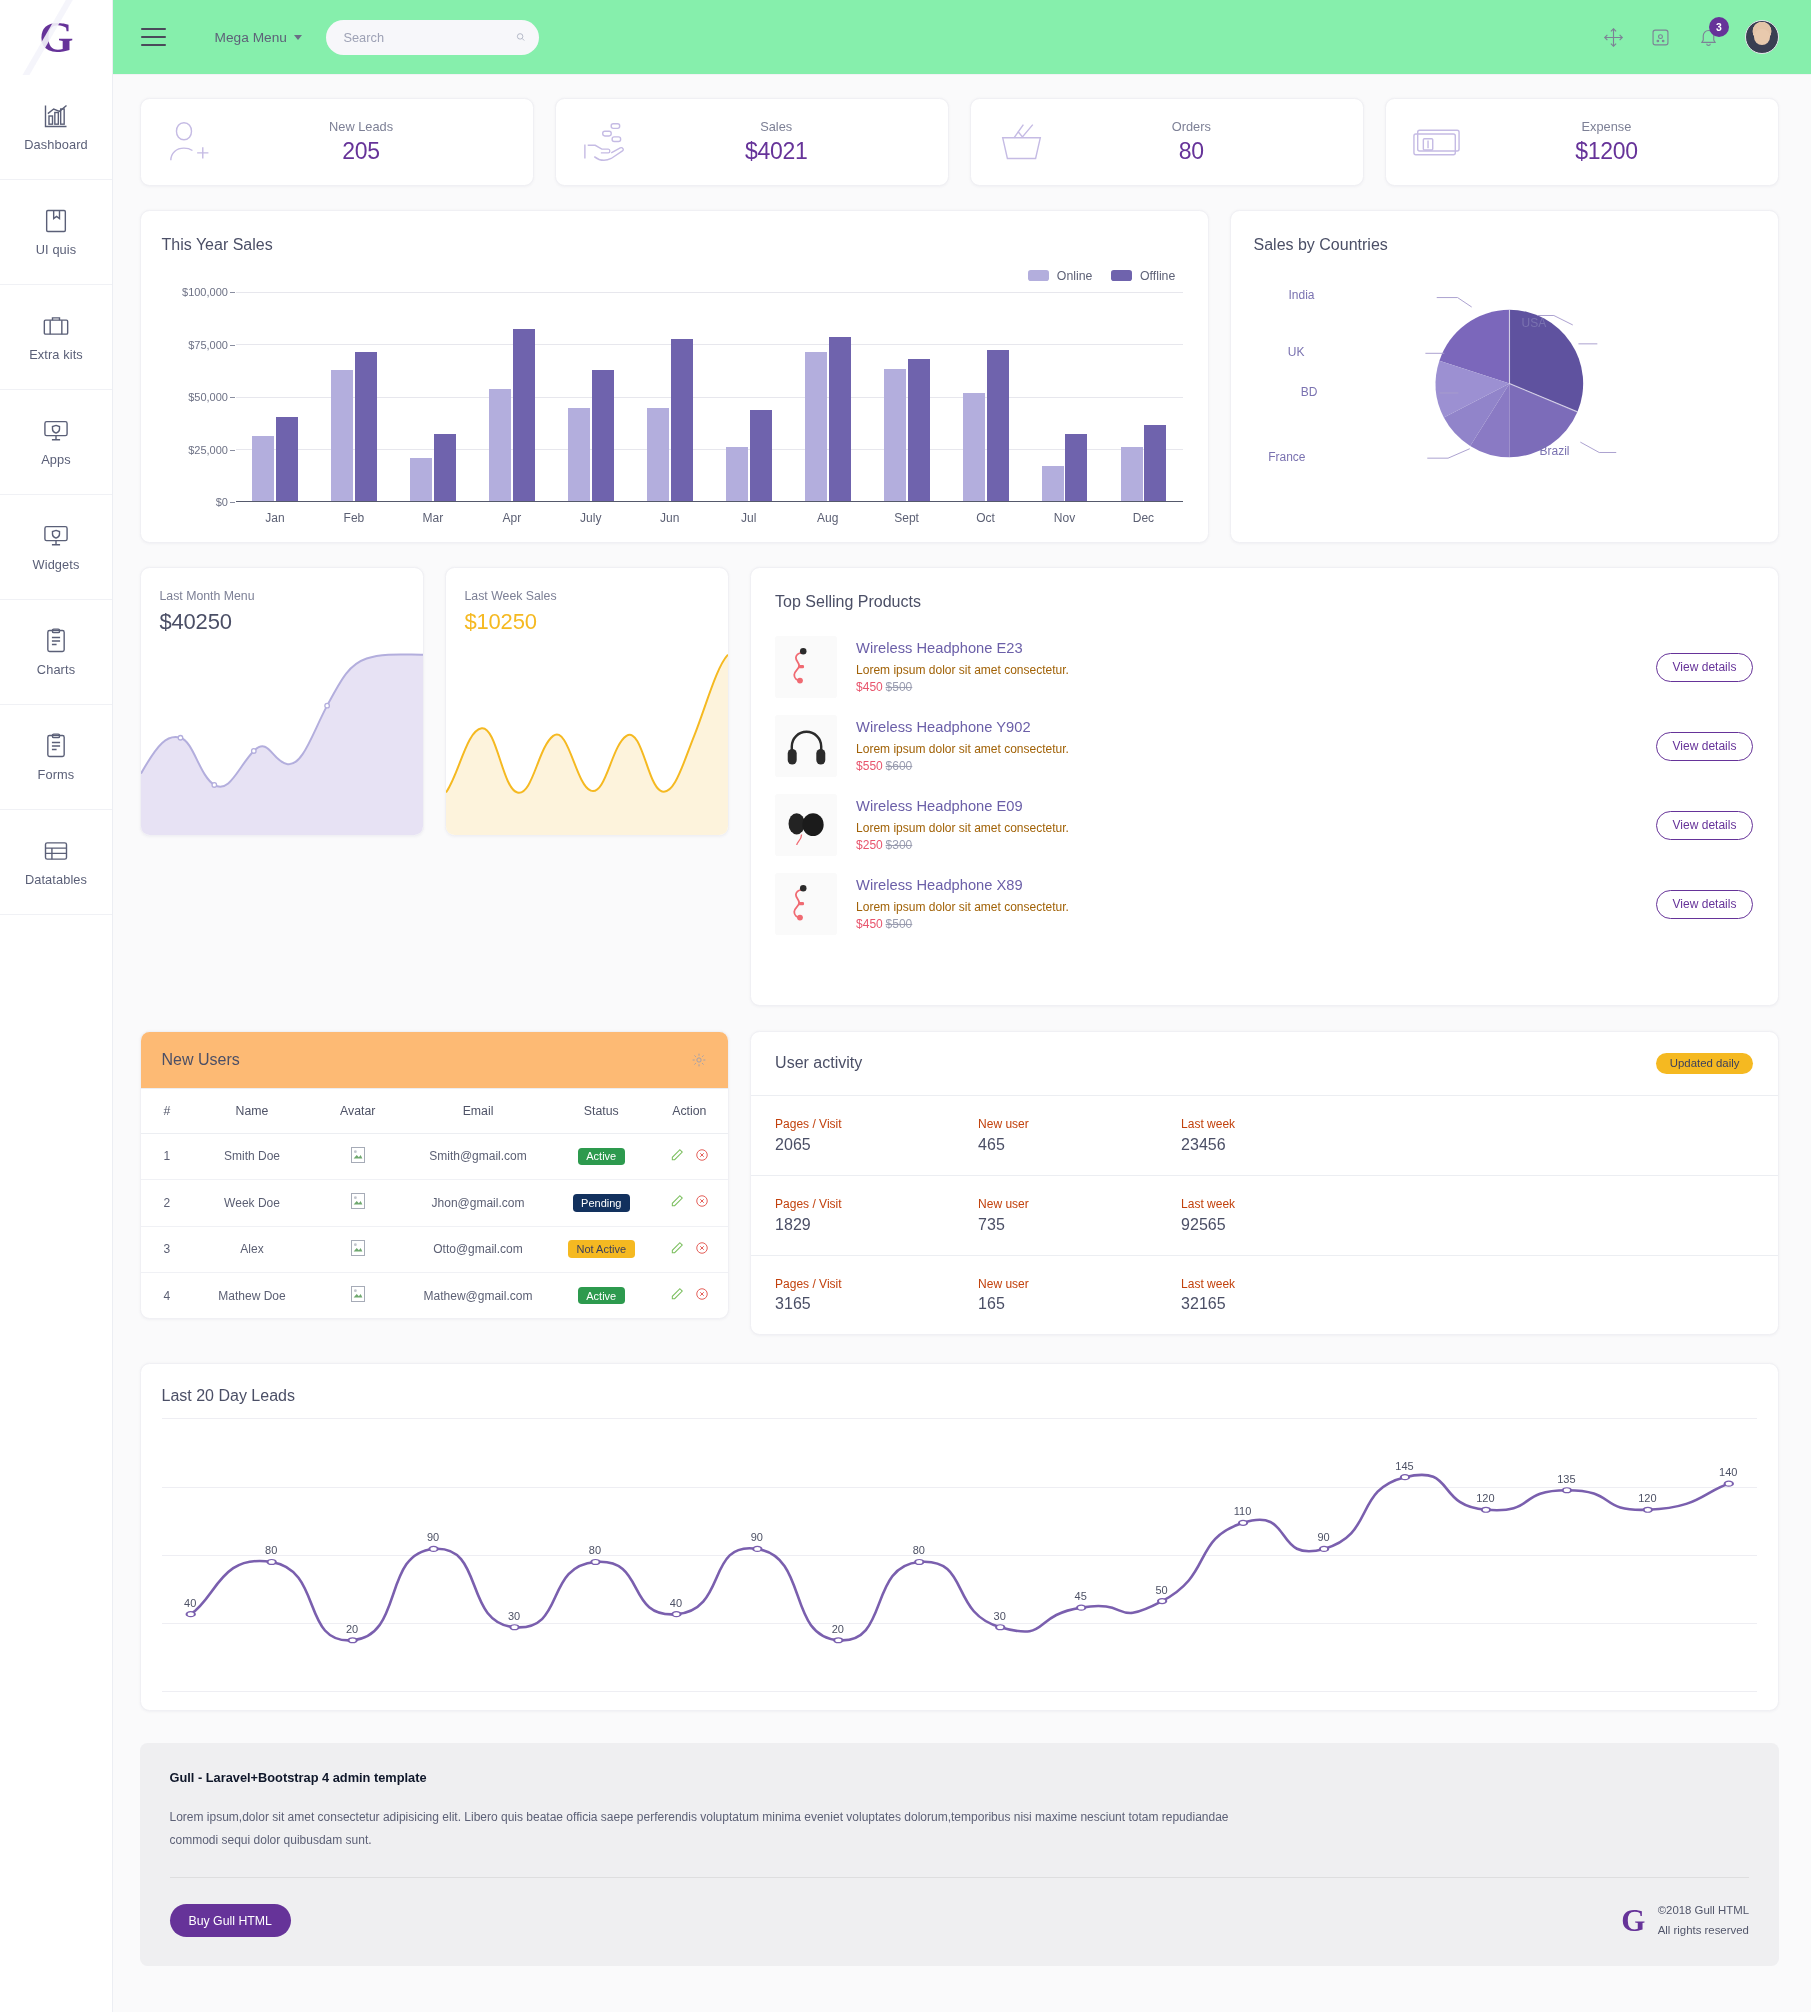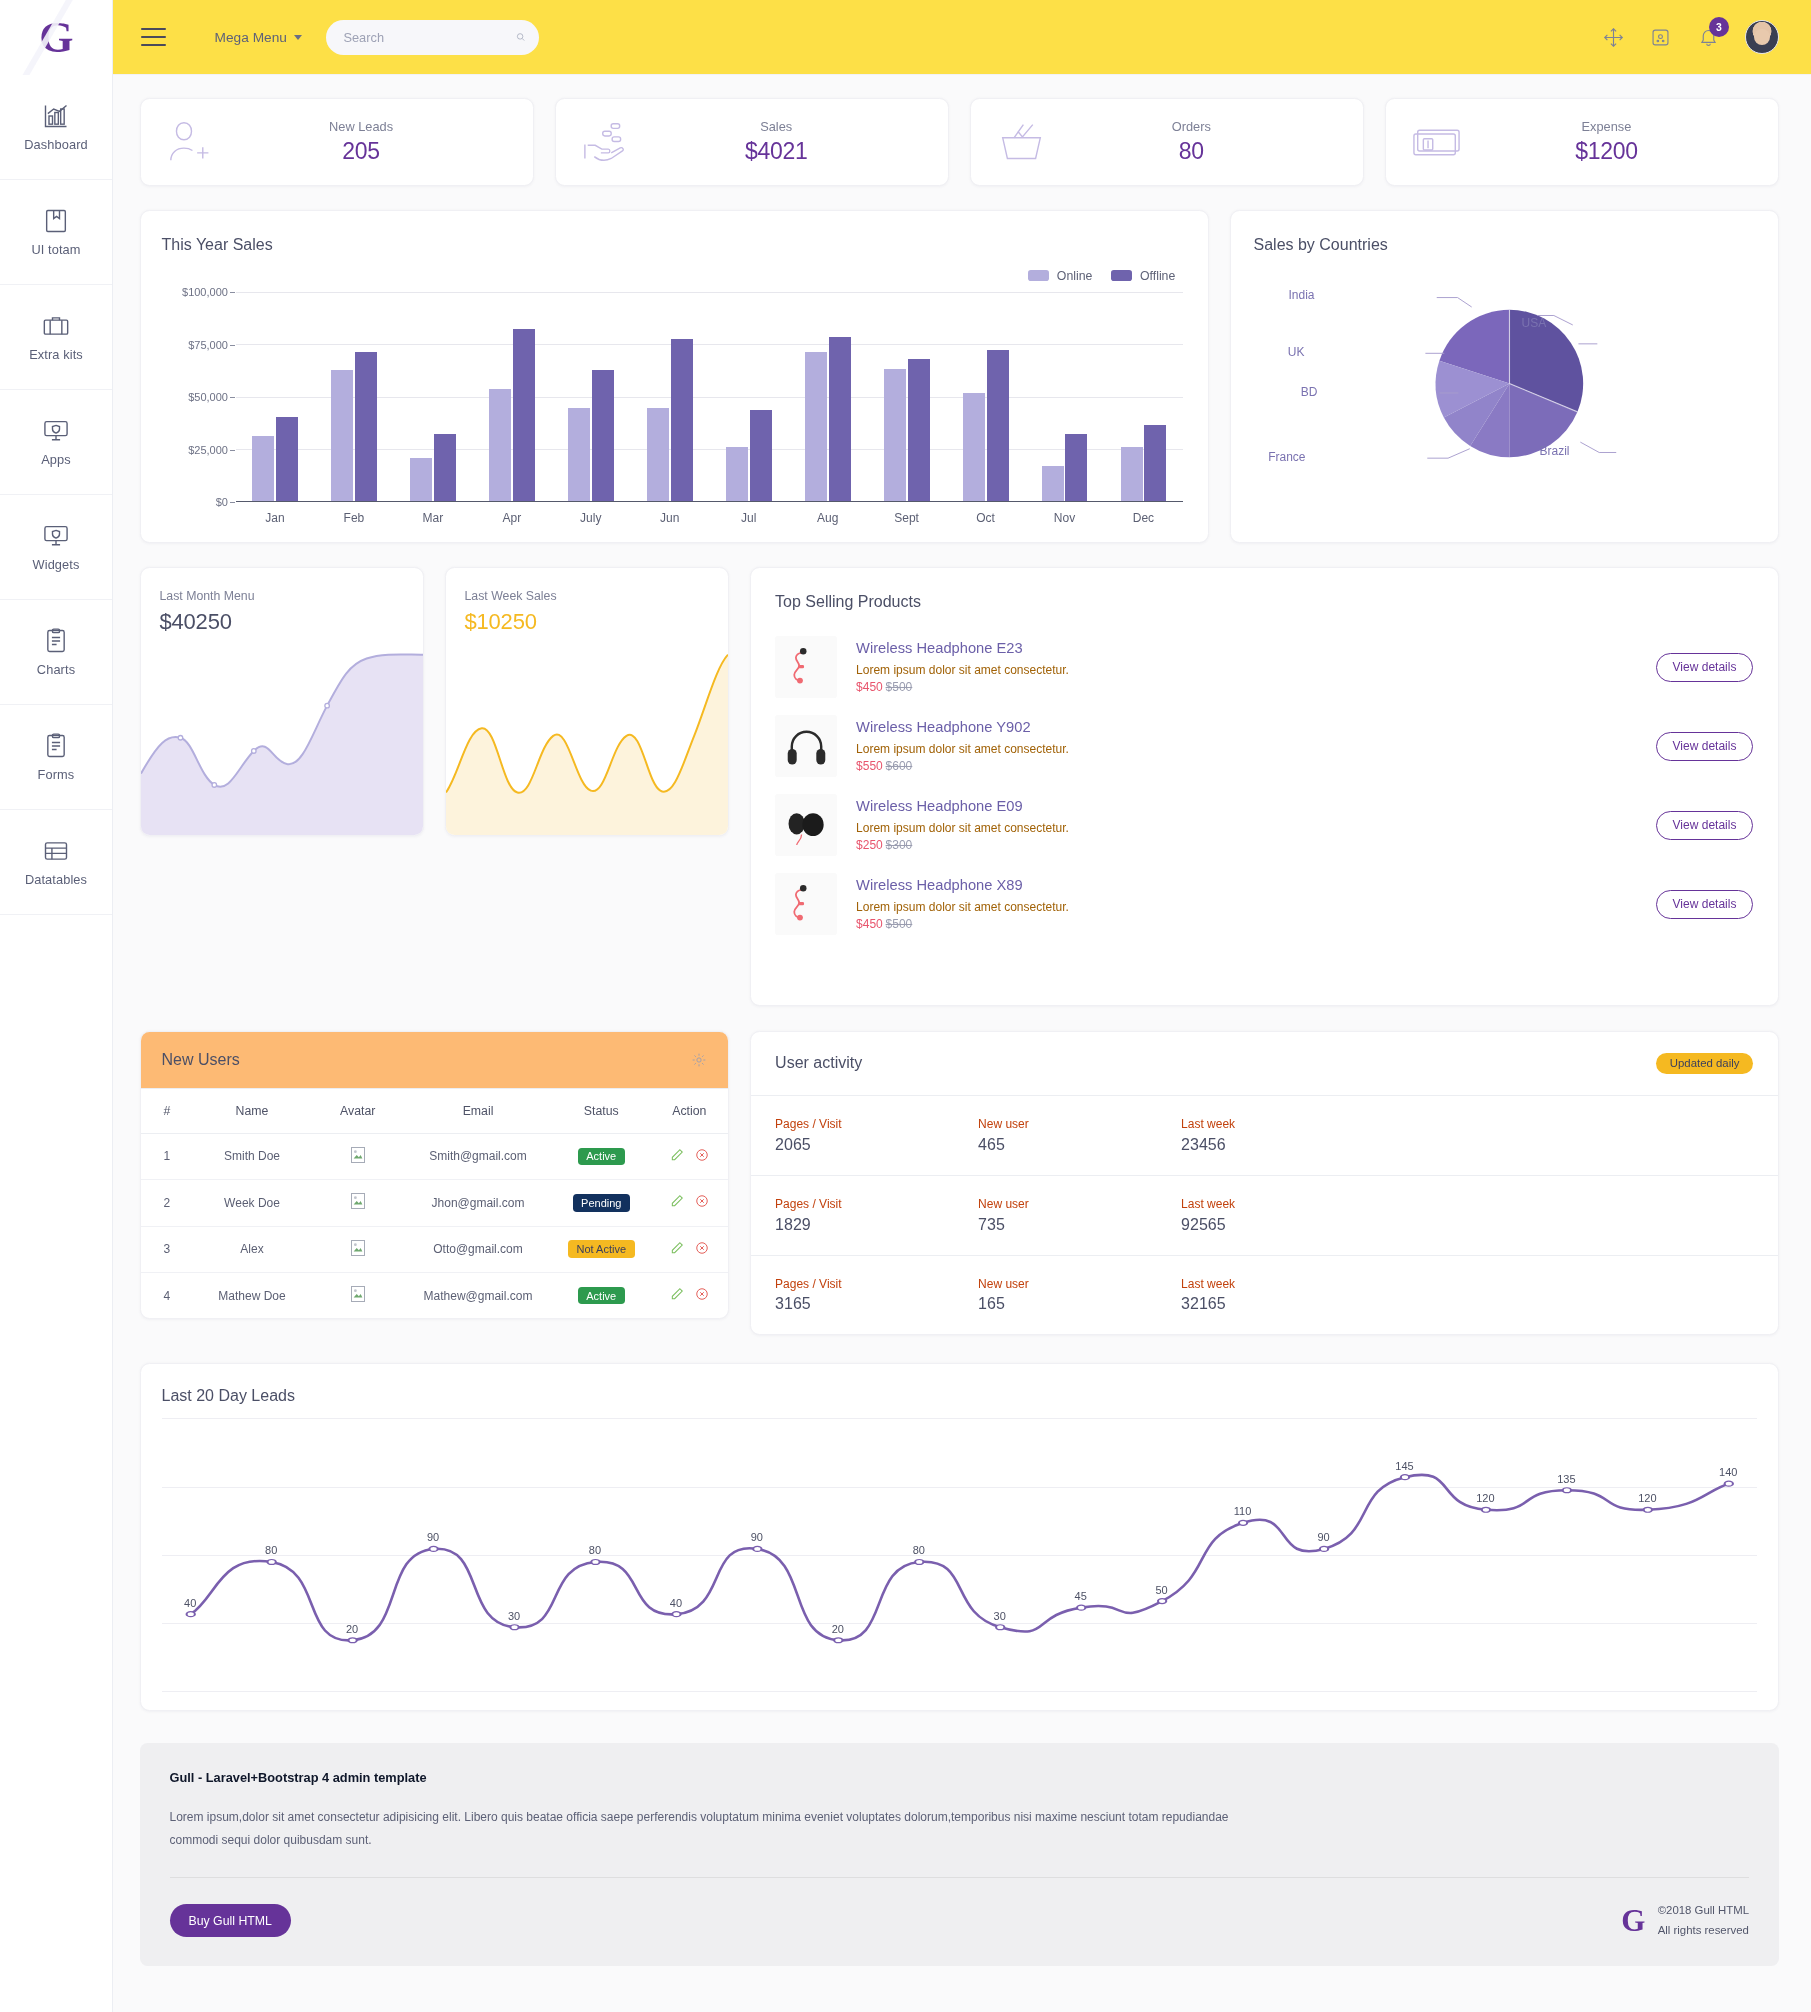--- a/index.html
+++ b/index.html
@@ -39,21 +39,21 @@
     border-bottom: 0.9px solid #f0f1f5;
     cursor: pointer; color: #5a5f77;
   }
   .nav-item:first-of-type { border-top: 0.9px solid #f0f1f5; }
   .nav-item .ic { width: 28px; height: 28px; display:block; }
   .nav-item .lbl { font-size: 12.8px; color: #5a5f77; letter-spacing: 0.1px; }
 
   
   .main { flex: 1; display: flex; flex-direction: column; background: #fafafb; }
   .topbar {
-    height: 75px; background: #fde047; display: flex; align-items: center;
+    height: 75px; background: #86efac; display: flex; align-items: center;
     padding: 0 32px 0 28px; gap: 0;
     border-bottom: 0.9px solid #f2f2f5;
   }
   .hamburger { width: 24.6px; display: flex; flex-direction: column; gap: 5.7px; cursor: pointer; }
   .hamburger span { display: block; height: 1.9px; background: #4a4a5a; border-radius: 0.9px; }
   .mega {
     margin-left: 49px; font-size: 13.7px; color: #5d6178;
     display: flex; align-items: center; gap: 7.6px; cursor: pointer;
   }
   .caret { width:0;height:0;border-left:4.3px solid transparent;border-right:4.3px solid transparent;border-top:5.2px solid #6a6e85; }
@@ -229,21 +229,21 @@
           <path d="M5 10l5-4 5 2 6-5"></path>
       </svg>
       <span class="lbl">Dashboard</span>
     </div>
 
     <div class="nav-item">
       <svg class="ic" viewBox="0 0 24 24" fill="none" stroke="#5a5f77" stroke-width="1.2">
         <rect x="4" y="3" width="16" height="18" rx="1"></rect>
           <path d="M10 3v7l2.5-2L15 10V3"></path>
       </svg>
-      <span class="lbl">UI totam</span>
+      <span class="lbl">UI quis</span>
     </div>
 
     <div class="nav-item">
       <svg class="ic" viewBox="0 0 24 24" fill="none" stroke="#5a5f77" stroke-width="1.2">
         <rect x="2" y="7" width="20" height="12" rx="1"></rect>
           <path d="M9 7V5h6v2"></path>
           <path d="M7 7v12M17 7v12"></path>
       </svg>
       <span class="lbl">Extra kits</span>
     </div>

